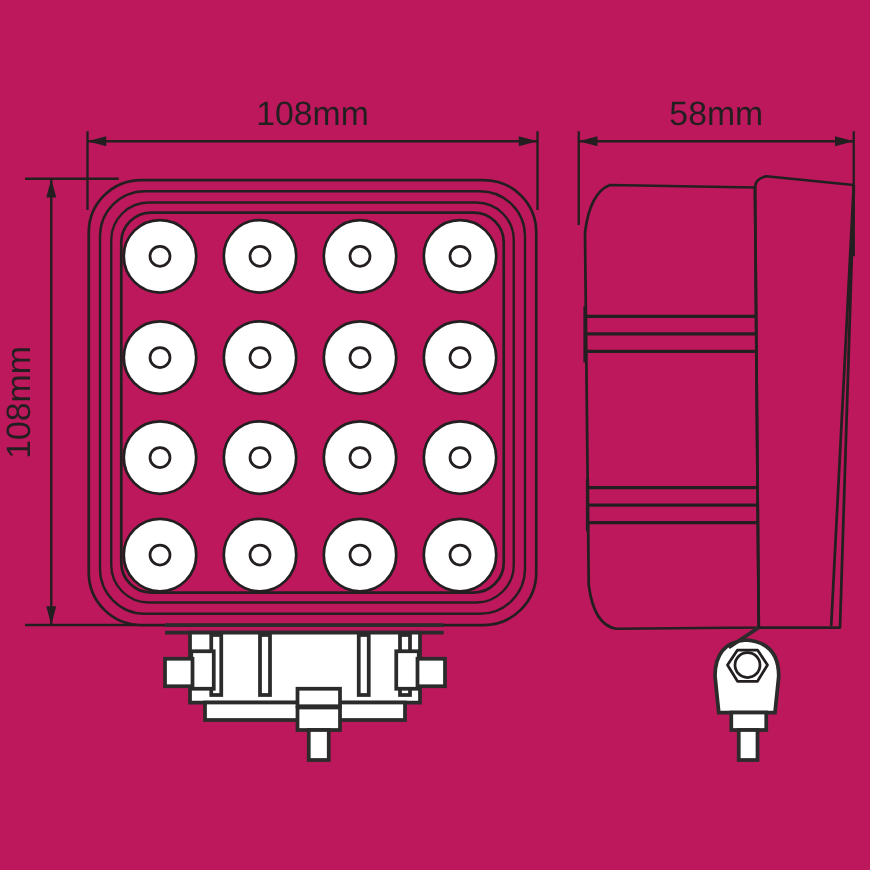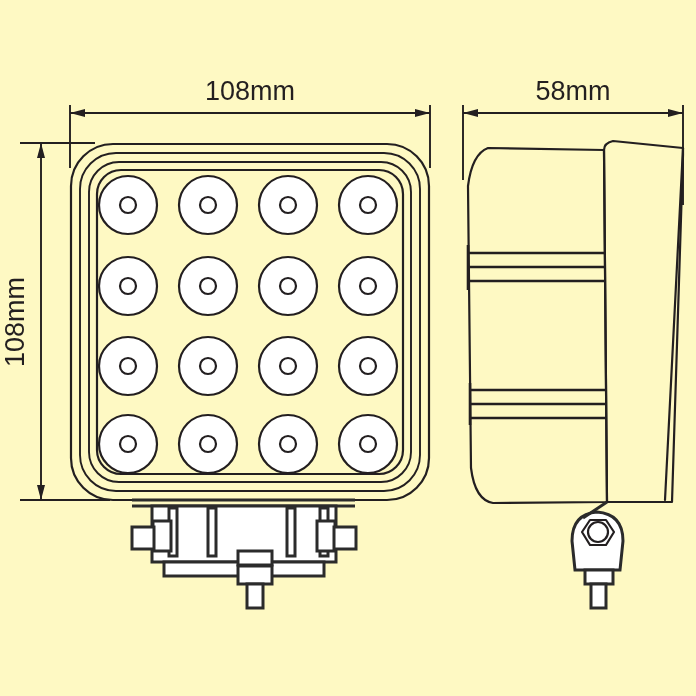--- a/index.html
+++ b/index.html
@@ -11,21 +11,21 @@
   body {
     width: 696px;
     height: 696px;
     font-family: "Liberation Sans", sans-serif;
     overflow: hidden;
   }
   #drawing-root {
     position: relative;
     width: 696px;
     height: 696px;
-    background: #fef9c3;
+    background: #be185d;
   }
   svg#technical-drawing {
     display: block;
     width: 696px;
     height: 696px;
   }
   .dim-text {
     font-family: "Liberation Sans", sans-serif;
     font-size: 27px;
     fill: #231f20;

